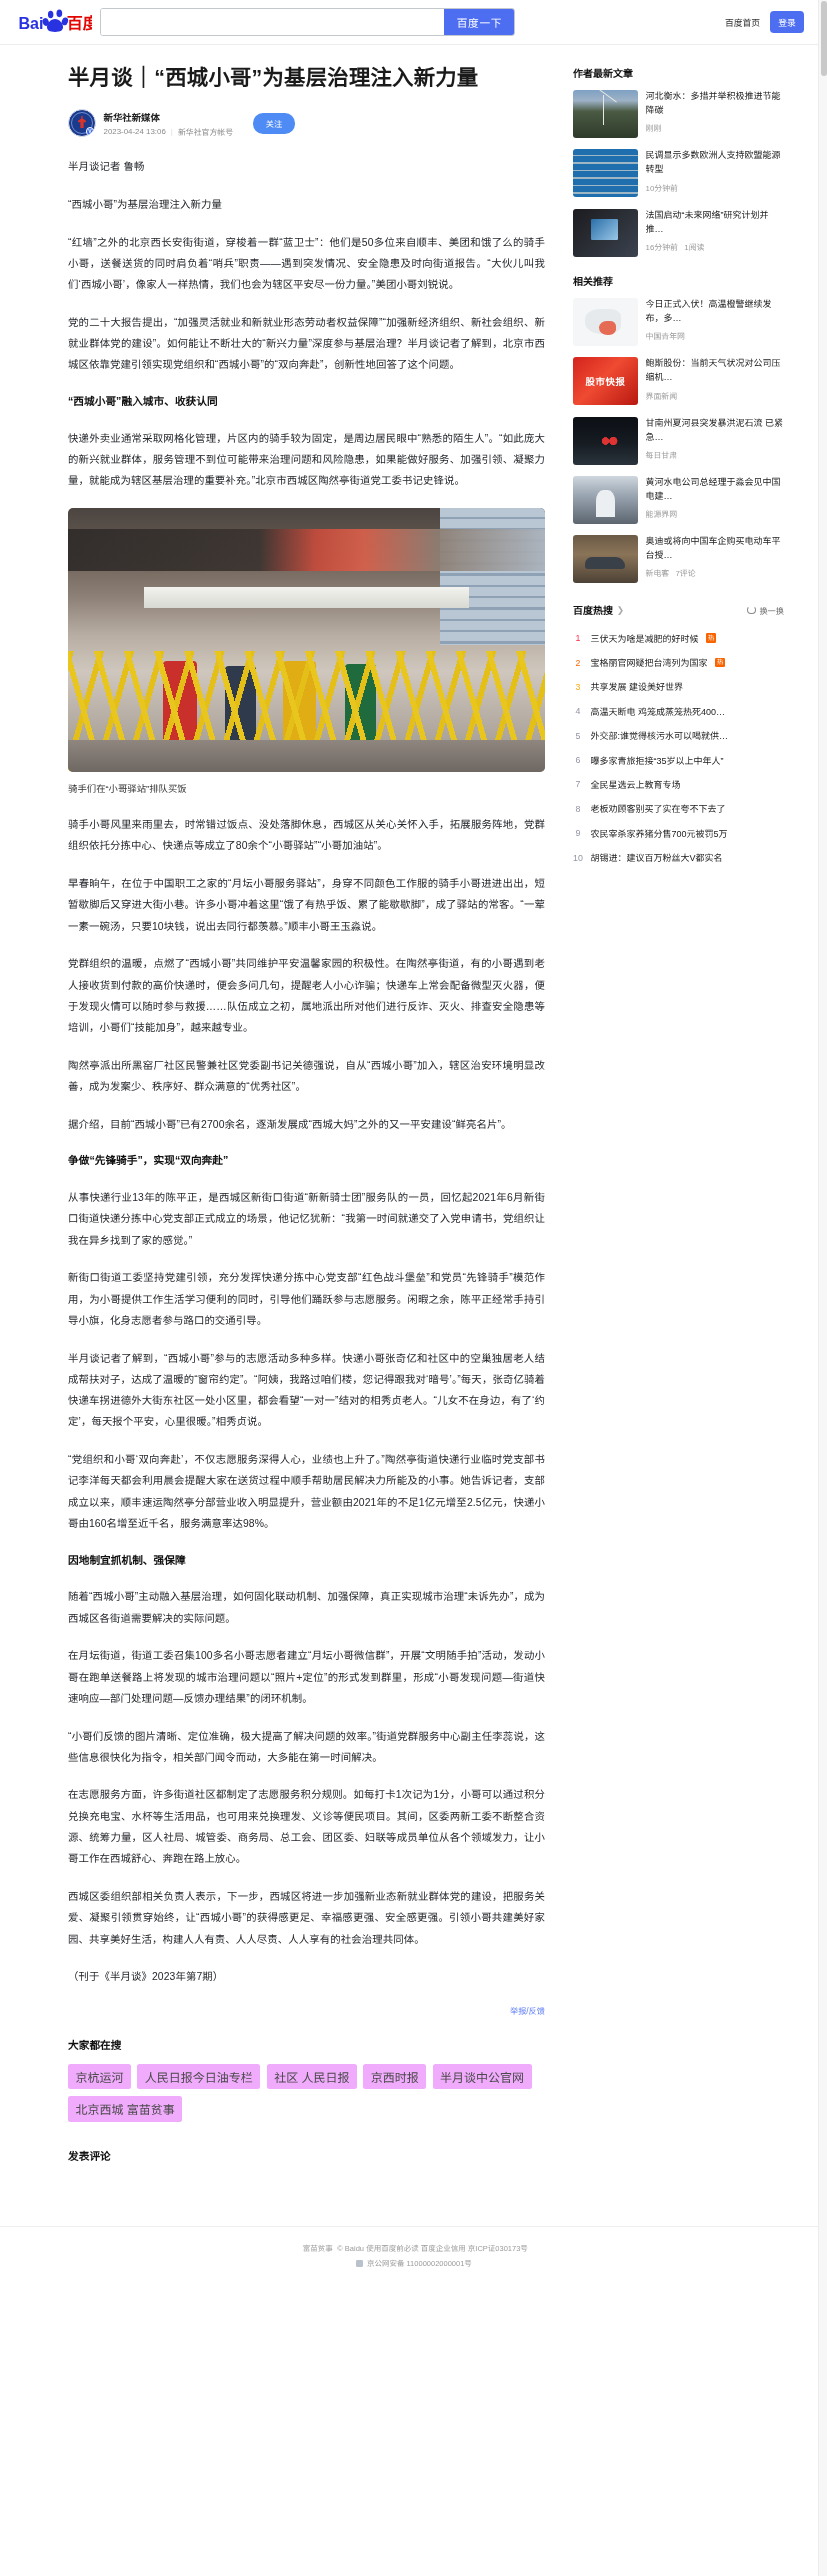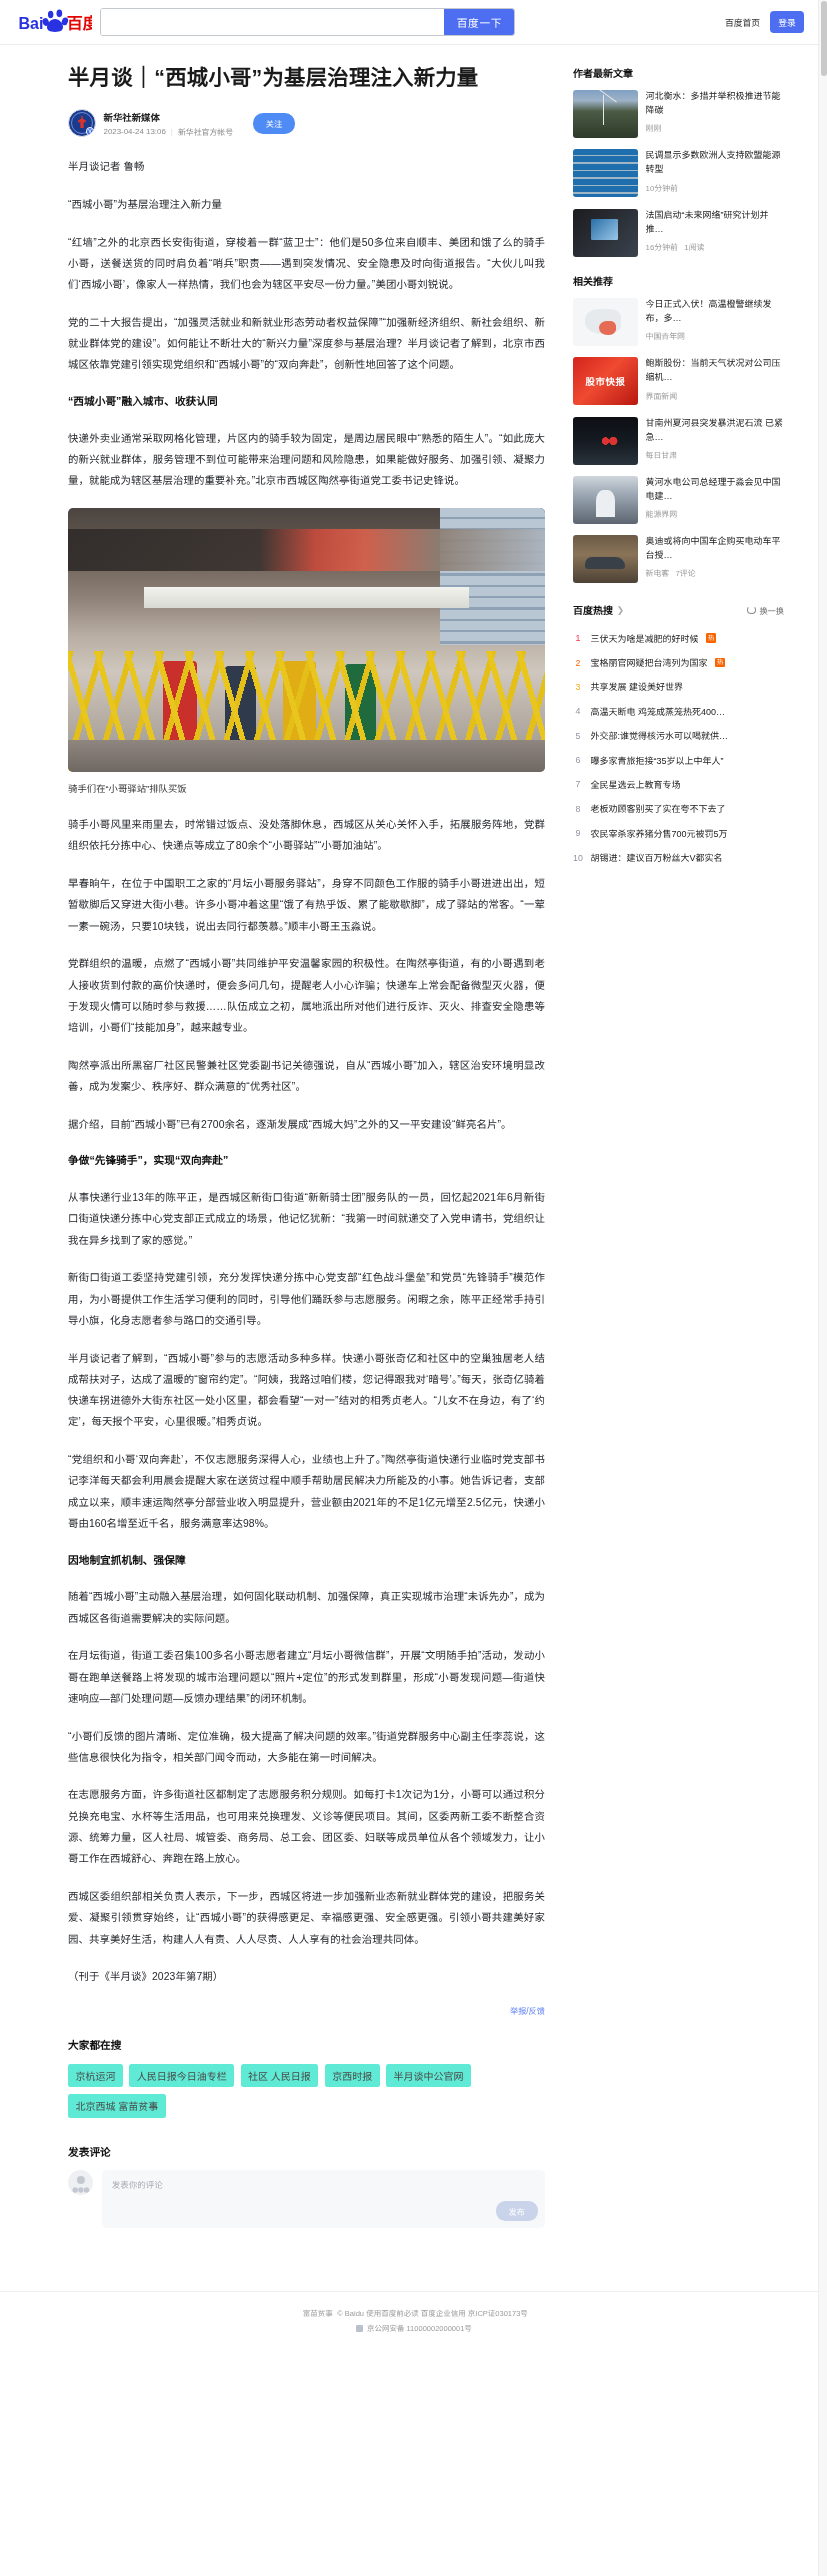--- a/index.html
+++ b/index.html
@@ -218,23 +218,23 @@
     background:none; border:0; font-family:"Liberation Sans",sans-serif;
   }
 
   
   .sec-title {
     font-size: 10.7px; font-weight: bold; color:#111;
     margin: 3.8px 0 11.3px 0;
   }
   .tagwrap { display:flex; flex-wrap: wrap; gap: 6.3px 6.3px; margin-bottom: 26px; }
   .tag {
-    background:#5eead4; color:#4a4a4a;
+    background:#f0abfc; color:#4a4a4a;
     border-radius: 2.5px;
-    font-size: 10px;
+    font-size: 12px;
     padding: 4.4px 7.5px;
     cursor:pointer;
     white-space: nowrap;
   }
 
   
   .commentbox { margin-bottom: 38px; }
   .cmt-row { display:flex; align-items:flex-start; gap:8.8px; }
   .cmt-avatar {
     width: 25px; height: 25px; border-radius:50%;
@@ -461,27 +461,20 @@
         <span class="tag">人民日报今日油专栏</span>
         <span class="tag">社区 人民日报</span>
         <span class="tag">京西时报</span>
         <span class="tag">半月谈中公官网</span>
         <span class="tag">北京西城 富苗贫事</span>
       </div>
     </div>
 
     <div class="commentbox">
       <div class="sec-title">发表评论</div>
-      <div class="cmt-row">
-        <div class="cmt-avatar"></div>
-        <div class="cmt-field">
-          <div class="cmt-ph">发表你的评论</div>
-          <button class="cmt-submit">发布</button>
-        </div>
-      </div>
     </div>
   </div>
 
   <div class="rail">
 
     <div class="blocktop">
       <h4>作者最新文章</h4>
 
       <div class="ritem">
         <div class="rthumb t-wind"></div>

